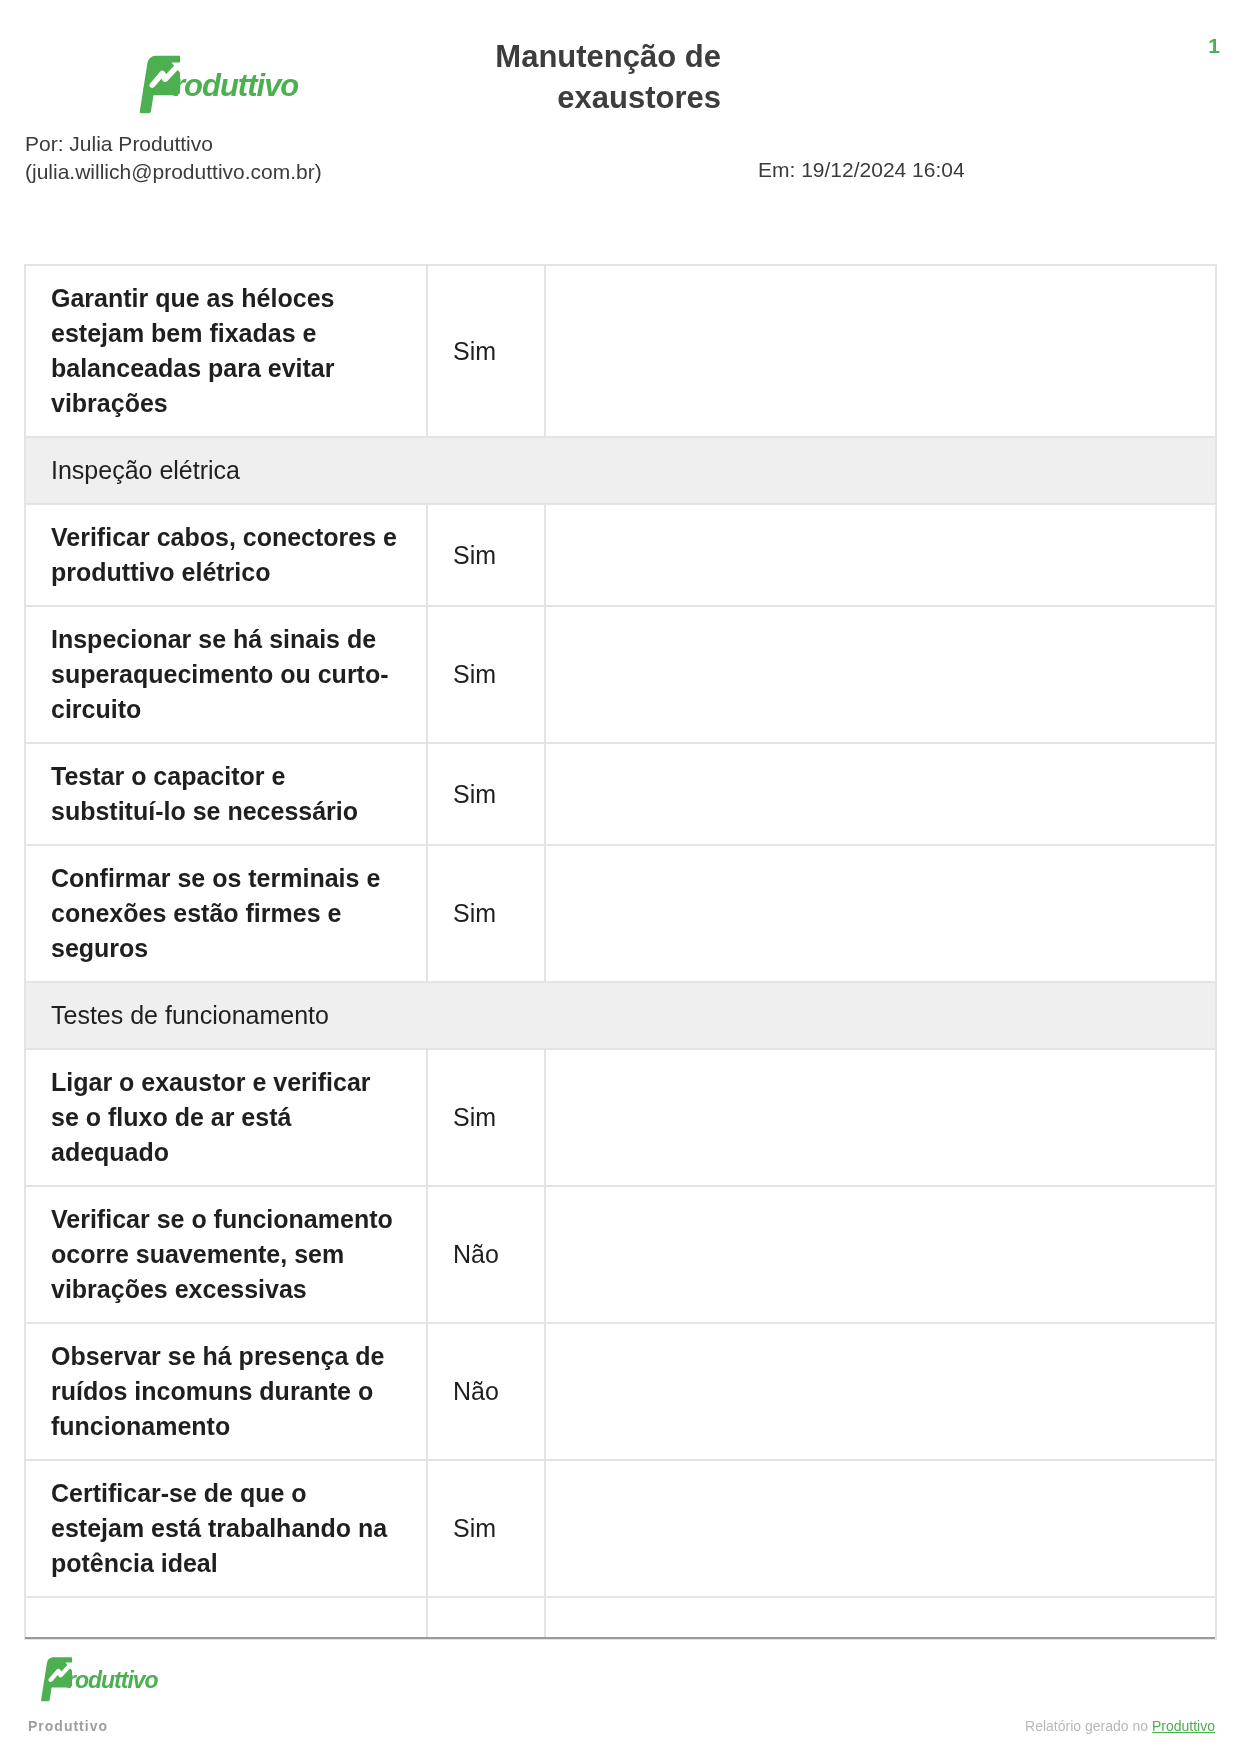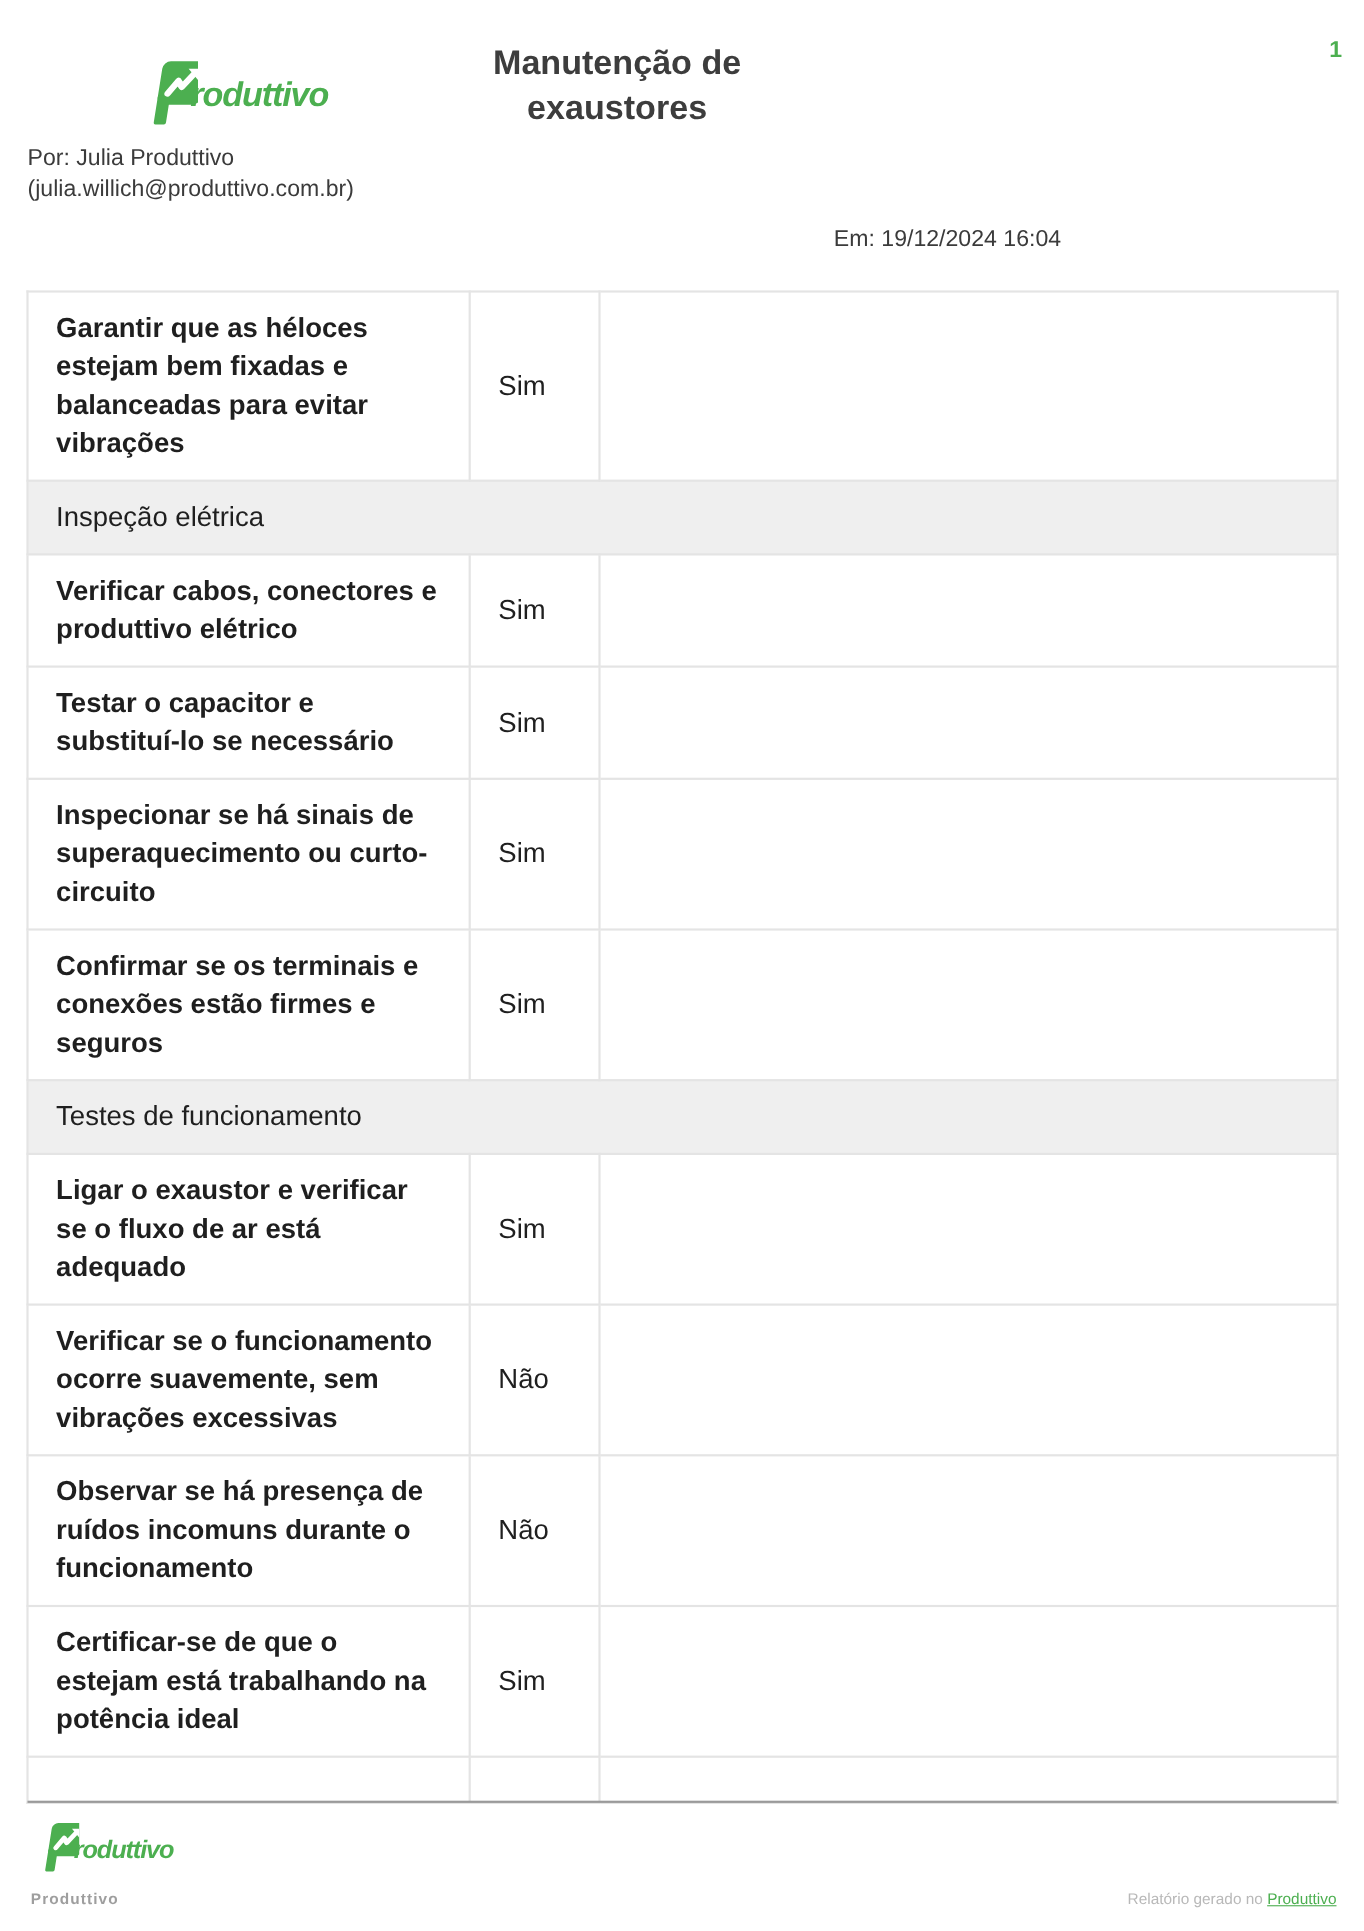--- a/index.html
+++ b/index.html
@@ -20,29 +20,29 @@
   }
   
   .logo{position:absolute;display:flex;align-items:center;}
   .logo-header{left:128px;top:54px;}
   .logo-wordmark{
     font-style:italic;font-weight:bold;color:var(--green);
     letter-spacing:-1px;
   }
   .logo-header .logo-wordmark{font-size:31px;margin-left:-7px;padding-bottom:1px;}
   .page-title{
-    position:absolute;left:401px;top:36px;width:320px;text-align:center;
+    position:absolute;left:401px;top:36px;width:320px;text-align:right;
     font-size:31px;font-weight:bold;line-height:41px;color:var(--title-text);
   }
   .page-number{
     position:absolute;left:1196px;top:34px;width:24px;text-align:right;
     font-size:21px;font-weight:bold;color:var(--green);
   }
   .byline{position:absolute;left:25px;top:130px;font-size:21px;line-height:28px;color:#3b3b3b;}
-  .em-date{position:absolute;left:758px;top:158px;font-size:21px;color:#3b3b3b;margin-top:48px;}
+  .em-date{position:absolute;left:758px;top:158px;font-size:21px;color:#3b3b3b;}
   
   table.checklist{
     position:absolute;left:24px;top:264px;width:1191px;
     border-collapse:collapse;table-layout:fixed;
   }
   table.checklist td{
     border:2px solid var(--table-border);
     vertical-align:middle;
     padding:15px 25px;
     font-size:25px;line-height:35px;
@@ -112,26 +112,26 @@
       </tr>
       <tr>
         <td colspan="3" class="section-cell">Inspeção elétrica</td>
       </tr>
       <tr>
         <td class="col-task">Verificar cabos, conectores e produttivo elétrico</td>
         <td class="col-answer">Sim</td>
         <td class="col-notes"></td>
       </tr>
       <tr>
-        <td class="col-task">Testar o capacitor e substituí-lo se necessário</td>
+        <td class="col-task">Inspecionar se há sinais de superaquecimento ou curto-circuito</td>
         <td class="col-answer">Sim</td>
         <td class="col-notes"></td>
       </tr>
       <tr>
-        <td class="col-task">Inspecionar se há sinais de superaquecimento ou curto-circuito</td>
+        <td class="col-task">Testar o capacitor e substituí-lo se necessário</td>
         <td class="col-answer">Sim</td>
         <td class="col-notes"></td>
       </tr>
       <tr>
         <td class="col-task">Confirmar se os terminais e conexões estão firmes e seguros</td>
         <td class="col-answer">Sim</td>
         <td class="col-notes"></td>
       </tr>
       <tr>
         <td colspan="3" class="section-cell">Testes de funcionamento</td>

